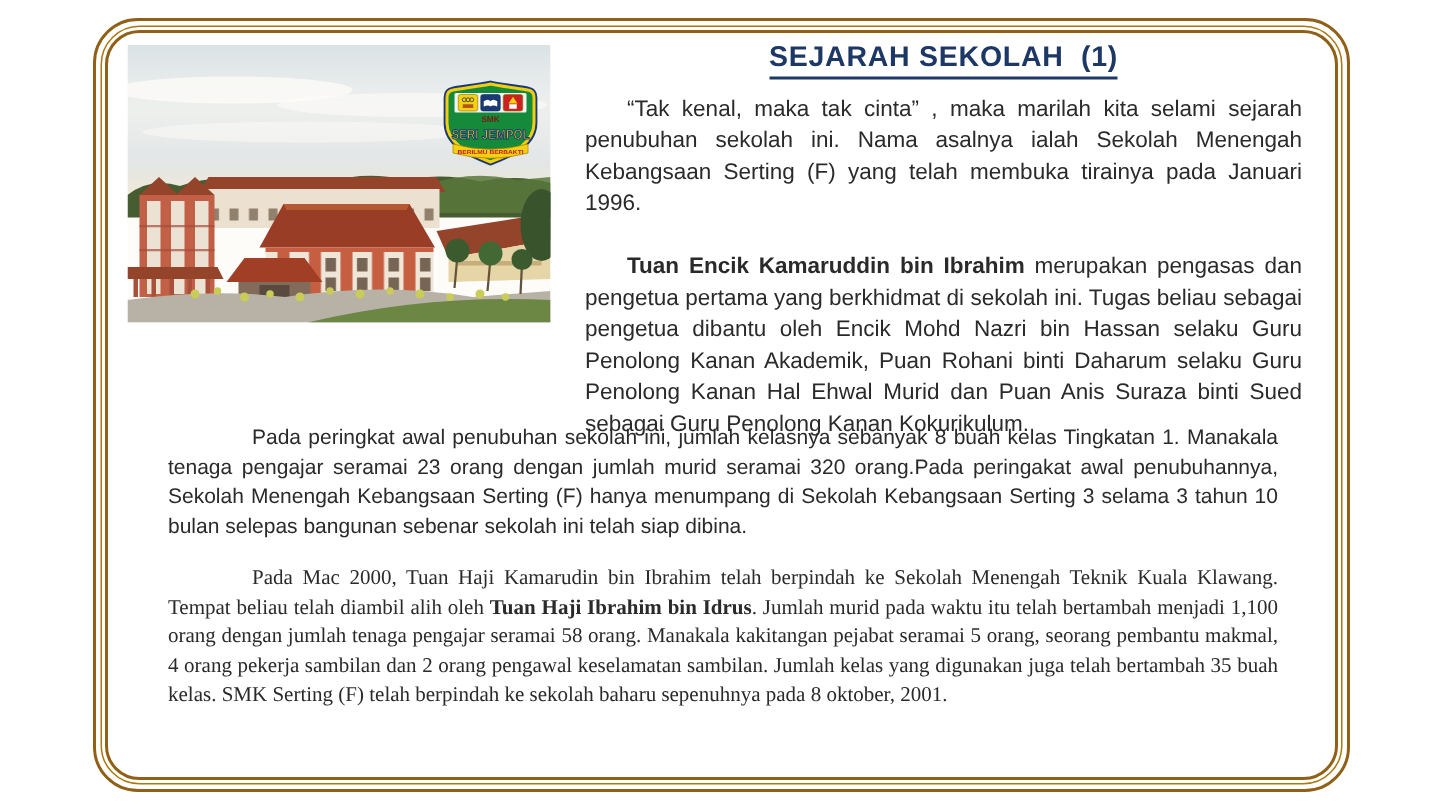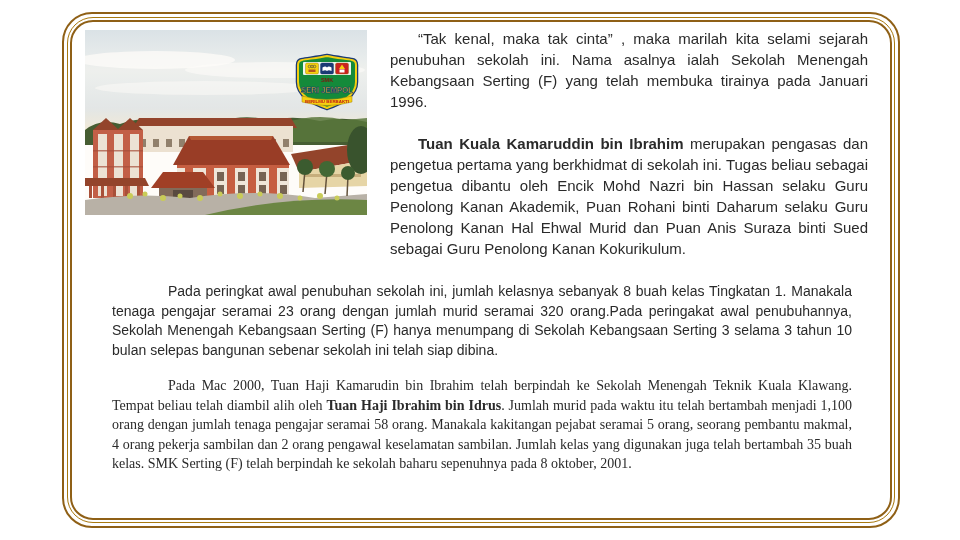--- a/index.html
+++ b/index.html
@@ -155,20 +155,23 @@
       </g>
       <text x="31" y="26.5" text-anchor="middle" font-size="5.5" font-weight="bold" fill="#7a1a10" font-family="Liberation Sans, sans-serif">SMK</text>
       <text x="31" y="37.5" text-anchor="middle" font-size="9" font-weight="bold" fill="#f5d011" stroke="#16357a" stroke-width="0.65" textLength="52" lengthAdjust="spacingAndGlyphs" font-family="Liberation Sans, sans-serif">SERI JEMPOL</text>
       <path d="M6,41 Q31,48 56,41 L56,47 Q31,54 6,47 Z" fill="#f5d011" stroke="#a8820a" stroke-width="0.5"></path>
       <text x="31" y="47.5" text-anchor="middle" font-size="3.8" font-weight="bold" fill="#c01d1b" textLength="44" lengthAdjust="spacingAndGlyphs" font-family="Liberation Sans, sans-serif">BERILMU BERBAKTI</text>
     </svg>
   </div>
 </div>
 
 <div class="rightcol">
+  <div class="title-wrap">
+    <span class="title">SEJARAH SEKOLAH  (1)</span>
+  </div>
   <p class="body"><span>“Tak kenal, maka tak cinta” , maka marilah kita selami sejarah penubuhan sekolah ini.  Nama asalnya ialah Sekolah Menengah Kebangsaan Serting (F) yang telah membuka tirainya pada Januari 1996.</span></p>
-  <p class="body"><b>Tuan Kuala Kamaruddin bin Ibrahim</b><span> merupakan pengasas dan pengetua pertama yang berkhidmat di sekolah ini.  Tugas beliau sebagai pengetua dibantu oleh Encik Mohd Nazri bin Hassan selaku Guru Penolong Kanan Akademik, Puan Rohani binti Daharum selaku Guru Penolong Kanan Hal Ehwal Murid dan Puan Anis Suraza binti Sued sebagai Guru Penolong Kanan Kokurikulum.</span></p>
+  <p class="body"><b>Tuan Encik Kamaruddin bin Ibrahim</b><span> merupakan pengasas dan pengetua pertama yang berkhidmat di sekolah ini.  Tugas beliau sebagai pengetua dibantu oleh Encik Mohd Nazri bin Hassan selaku Guru Penolong Kanan Akademik, Puan Rohani binti Daharum selaku Guru Penolong Kanan Hal Ehwal Murid dan Puan Anis Suraza binti Sued sebagai Guru Penolong Kanan Kokurikulum.</span></p>
 </div>
 
 <div class="widecol">
   <p class="wide"><span>Pada peringkat awal penubuhan sekolah ini, jumlah kelasnya sebanyak 8 buah kelas Tingkatan 1.  Manakala tenaga pengajar seramai 23 orang dengan jumlah murid seramai 320 orang.Pada peringakat awal penubuhannya, Sekolah Menengah Kebangsaan Serting (F) hanya menumpang di Sekolah Kebangsaan Serting 3  selama 3 tahun 10 bulan selepas bangunan sebenar sekolah ini telah siap dibina.</span></p>
   <p class="wide"><span>Pada Mac 2000, Tuan Haji Kamarudin bin Ibrahim telah berpindah ke Sekolah Menengah Teknik Kuala Klawang.  Tempat beliau telah diambil alih oleh </span><b>Tuan Haji Ibrahim bin Idrus</b><span>.  Jumlah murid pada waktu itu telah bertambah menjadi 1,100 orang dengan jumlah tenaga pengajar seramai 58 orang.  Manakala kakitangan pejabat seramai 5 orang, seorang pembantu makmal, 4 orang pekerja sambilan dan 2 orang pengawal keselamatan sambilan.  Jumlah kelas yang digunakan juga telah bertambah 35 buah kelas.  SMK Serting (F) telah berpindah ke sekolah baharu sepenuhnya pada 8 oktober, 2001.</span></p>
 </div>
 
 </body></html>

